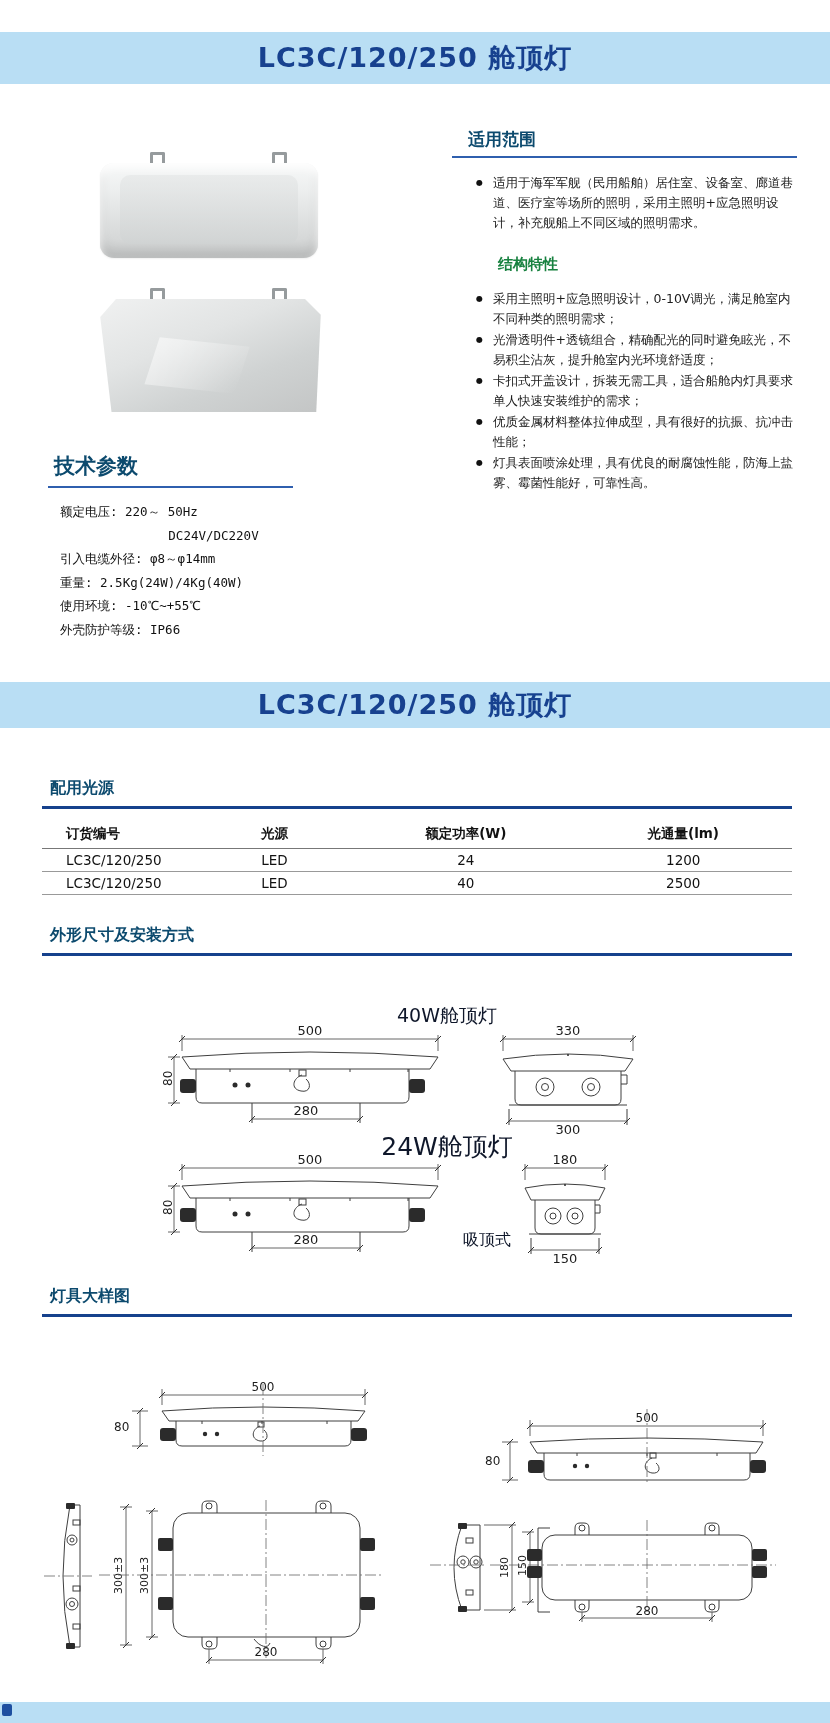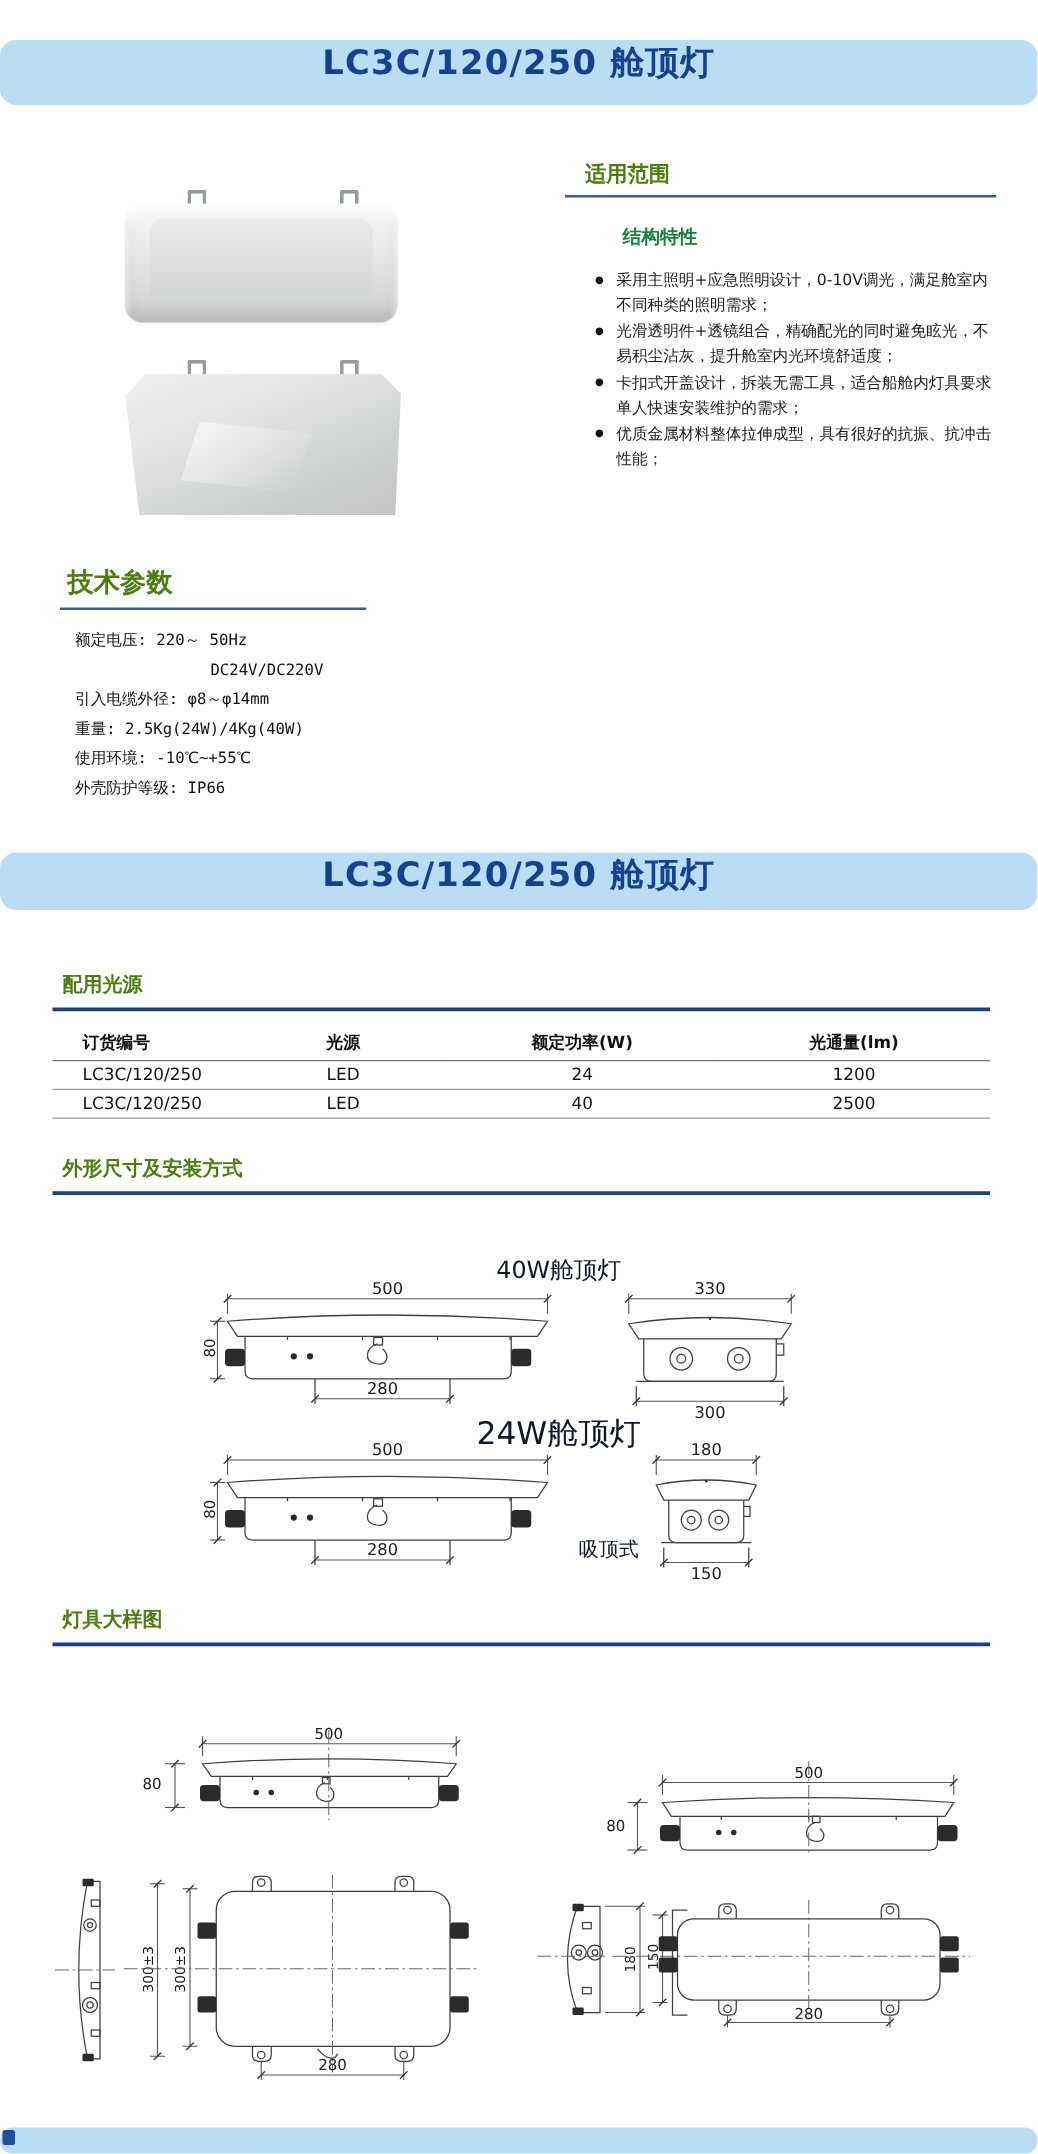--- a/index.html
+++ b/index.html
@@ -1,29 +1,29 @@
 <!DOCTYPE html>
 <html><head>
 <meta charset="utf-8">
 <style>
   * { margin:0; padding:0; box-sizing:border-box; }
   html,body { background:#fff; }
   .page { position:relative; width:830px; height:1723px; background:#fff; overflow:hidden;
           font-family:"DejaVu Sans","Liberation Sans",sans-serif; color:#1a1a1a; }
 
   
-  .band { position:absolute; left:0; right:0; background:#b9def4; display:flex; justify-content:center;border-radius:13px; }
+  .band { position:absolute; left:0; right:0; background:#b9def4; display:flex; align-items:center; justify-content:center; }
   .band-top { top:32px; height:52px; }
   .band-mid { top:682px; height:46px; }
   .band-bottom { top:1702px; height:21px; }
   .band h1 { color:#17418f; font-size:27px; font-weight:bold; letter-spacing:1px; }
   .corner-mark { position:absolute; left:2px; top:1704px; width:10px; height:12px; background:#1e4fa0; border-radius:2px; }
 
   
-  .h-blue { color:#4d7c0f; font-weight:bold; }
+  .h-blue { color:#0c4a6e; font-weight:bold; }
   .rule-light { height:2px; background:#2f5fae; }
   .rule-navy { height:3px; background:#16418c; }
 
   
   .photo { position:absolute; }
   .photo-top-body { width:100%; height:100%; border-radius:14px;
       background:linear-gradient(180deg,#f7f8f8 0%,#eceeee 30%,#d6d8d8 80%,#c9cbcb 100%);
       box-shadow:inset 0 5px 8px rgba(255,255,255,.9), inset 0 -8px 12px rgba(0,0,0,.10), 0 1px 2px rgba(0,0,0,.06); position:relative; }
   .photo-top-body::after { content:""; position:absolute; left:20px; right:20px; top:12px; bottom:14px;
       border-radius:10px; background:linear-gradient(180deg,#e6e8e8,#d0d3d3); opacity:.75; }
@@ -90,26 +90,30 @@
   </div>
   <div class="photo" style="left:98px; top:299px; width:225px; height:113px;">
     <div class="hook" style="left:52px;"></div>
     <div class="hook" style="left:174px;"></div>
     <div class="photo-bot-body"></div>
   </div>
 
   <div class="right-col">
     <h2 class="h-blue">适用范围</h2>
     <div class="rule-light"></div>
+    <ul class="bullets">
+      <li>适用于海军军舰（民用船舶）居住室、设备室、廊道巷道、医疗室等场所的照明，采用主照明+应急照明设计，补充舰船上不同区域的照明需求。</li>
+    </ul>
     <div class="h-green">结构特性</div>
     <ul class="bullets">
       <li>采用主照明+应急照明设计，0-10V调光，满足舱室内不同种类的照明需求；</li>
       <li>光滑透明件+透镜组合，精确配光的同时避免眩光，不易积尘沾灰，提升舱室内光环境舒适度；</li>
       <li>卡扣式开盖设计，拆装无需工具，适合船舱内灯具要求单人快速安装维护的需求；</li>
       <li>优质金属材料整体拉伸成型，具有很好的抗振、抗冲击性能；</li>
+      <li>灯具表面喷涂处理，具有优良的耐腐蚀性能，防海上盐雾、霉菌性能好，可靠性高。</li>
     </ul>
   </div>
 
   <div class="tech-block">
     <h2 class="h-blue">技术参数</h2>
     <div class="rule-light"></div>
     <div class="spec-lines">
       <div class="spec-line">额定电压: 220～  50Hz</div>
       <div class="spec-line indent">DC24V/DC220V</div>
       <div class="spec-line">引入电缆外径: φ8～φ14mm</div>

